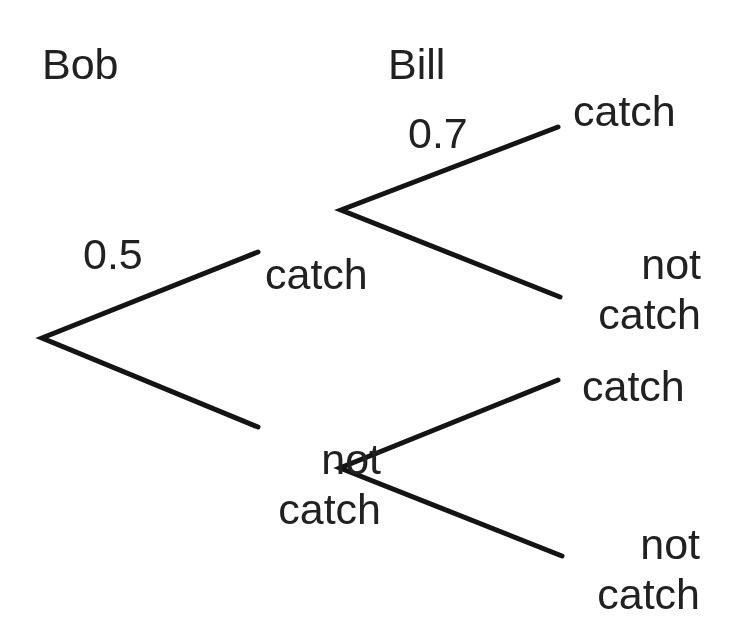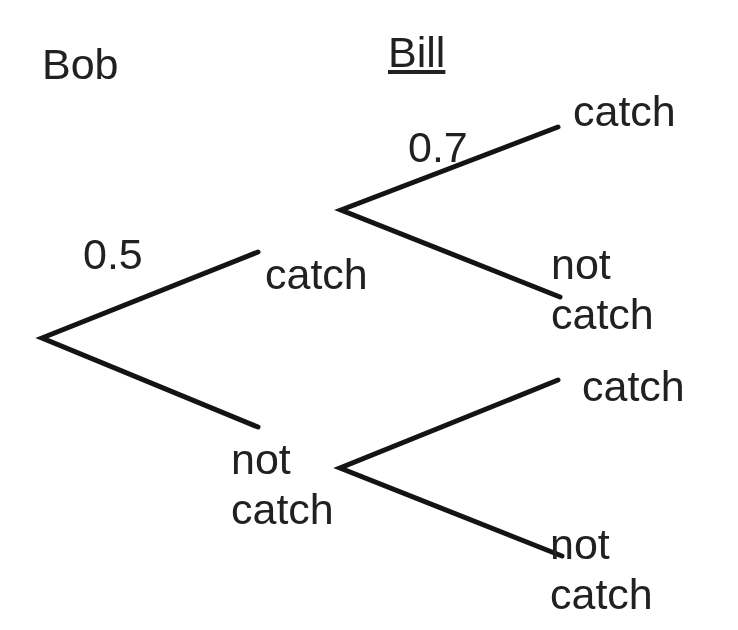--- a/index.html
+++ b/index.html
@@ -32,41 +32,41 @@
     stroke-linejoin: miter;
   }
   .lbl {
     position: absolute;
     font-size: 43px;
     line-height: 50px;
     white-space: pre-line;
     letter-spacing: 0;
   }
   .center {
-    text-align: left;
+    text-align: right;
   }
 </style>
 </head>
 <body>
 
 <div class="canvas">
 
   <svg class="lines" viewBox="0 0 738 630" aria-hidden="true">
     <polyline class="branch" points="258,252 42,338 258,427"></polyline>
     <polyline class="branch" points="558,127 341,210 560,297"></polyline>
     <polyline class="branch" points="558,380 340,468 562,556"></polyline>
   </svg>
 
   <div class="lbl" style="left:42px; top:39px;">Bob</div>
 
-  <div class="lbl" style="left:388px; top:27px;text-decoration:underline;">Bill</div>
+  <div class="lbl" style="left:388px; top:39px;">Bill</div>
 
   <div class="lbl" style="left:83px; top:229px;">0.5</div>
 
-  <div class="lbl" style="left:408px; top:122px;">0.7</div>
+  <div class="lbl" style="left:408px; top:108px;">0.7</div>
 
   <div class="lbl" style="left:265px; top:249px;">catch</div>
 
   <div class="lbl center" style="left:231px; top:434px; width:150px;">not
 catch</div>
 
   <div class="lbl" style="left:573px; top:86px;">catch</div>
 
   <div class="lbl center" style="left:551px; top:239px; width:150px;">not
 catch</div>

